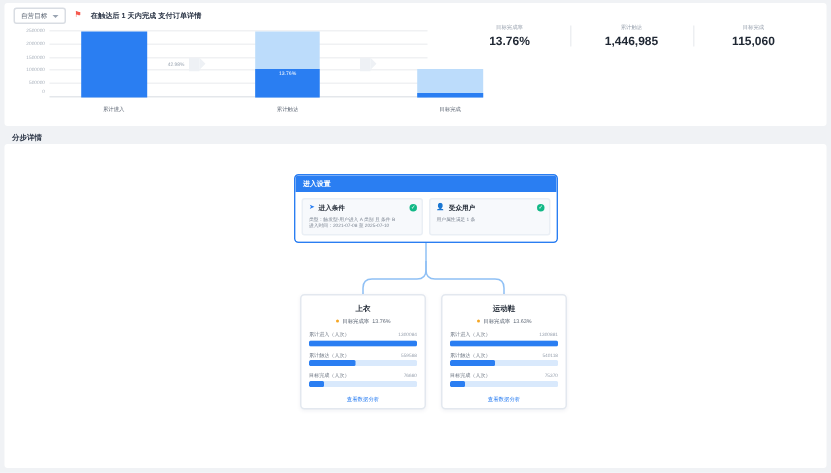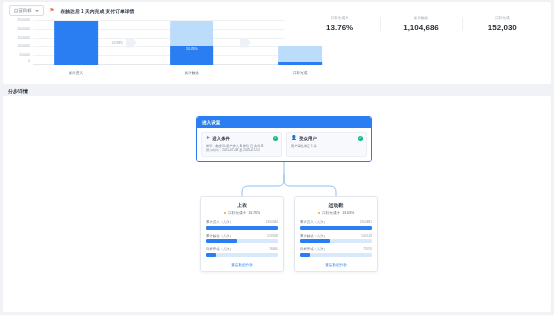--- a/index.html
+++ b/index.html
@@ -246,25 +246,25 @@
     </div>
 
     <div class="stats-col">
       <div class="stats-wrap">
         <div class="stat">
           <div class="stat-label">目标完成率</div>
           <div class="stat-value">13.76%</div>
         </div>
         <div class="stat">
           <div class="stat-label">累计触达</div>
-          <div class="stat-value">1,104,686</div>
+          <div class="stat-value">1,446,985</div>
         </div>
         <div class="stat">
           <div class="stat-label">目标完成</div>
-          <div class="stat-value">152,030</div>
+          <div class="stat-value">115,060</div>
         </div>
       </div>
     </div>
   </div>
 
   <div class="section-title">分步详情</div>
 
   <div class="canvas">
     <div class="flow">
 

